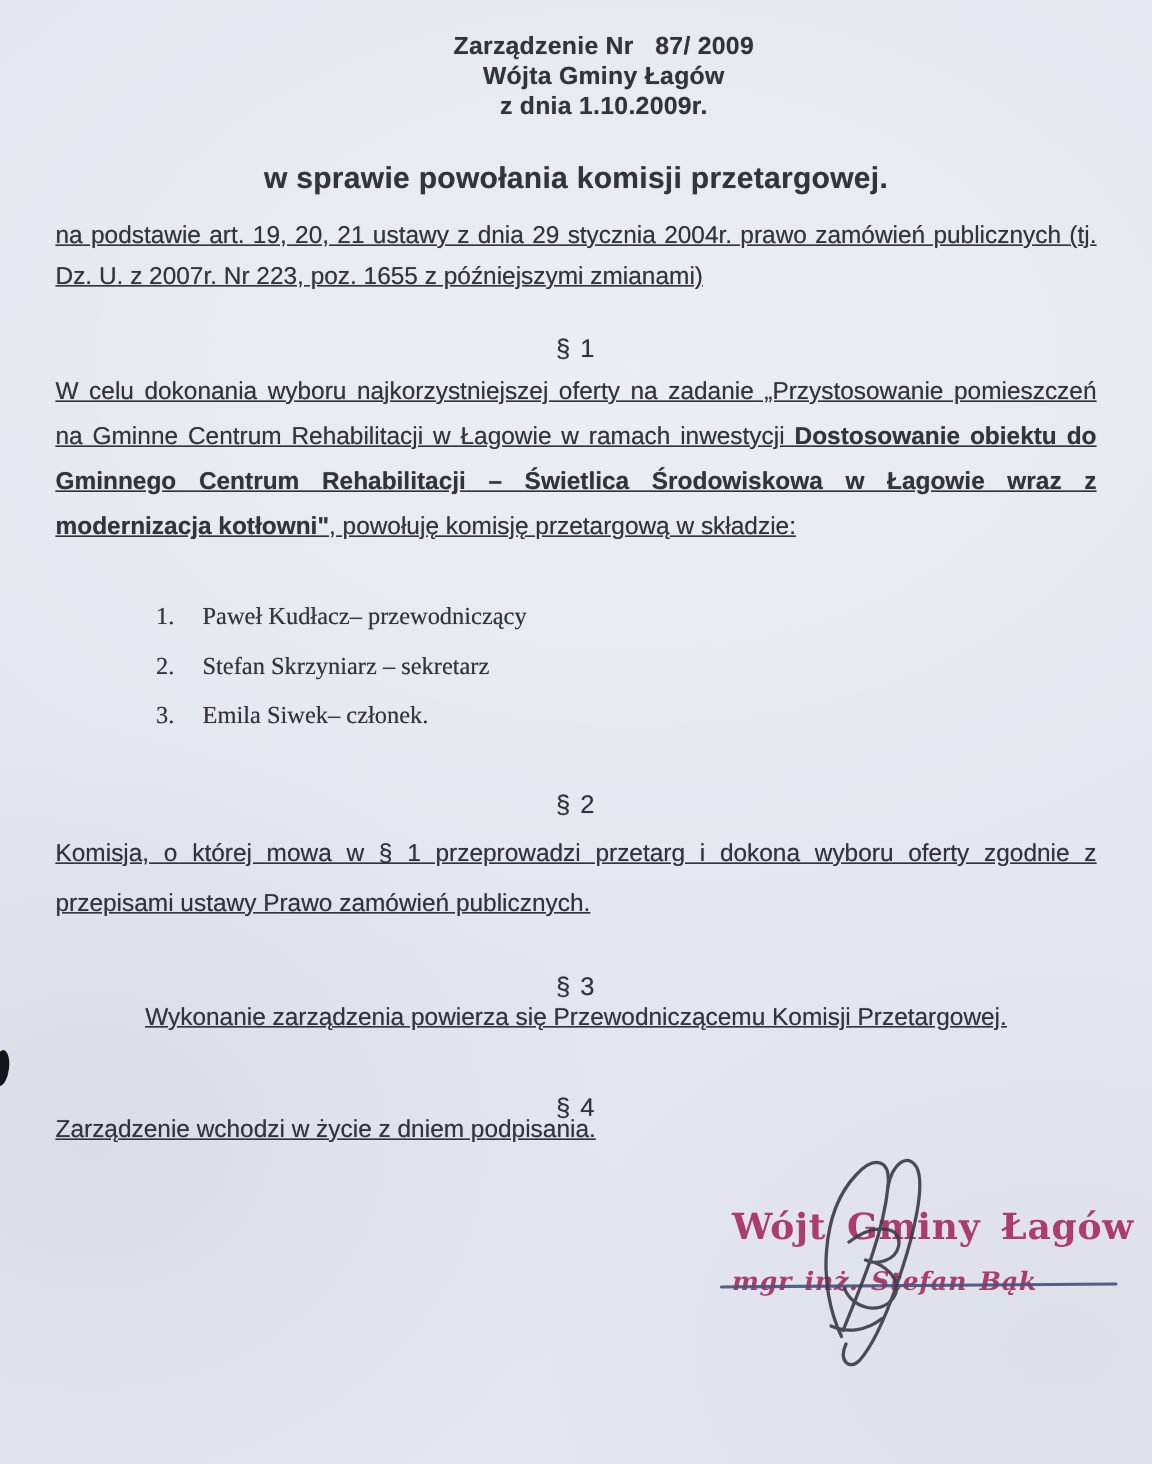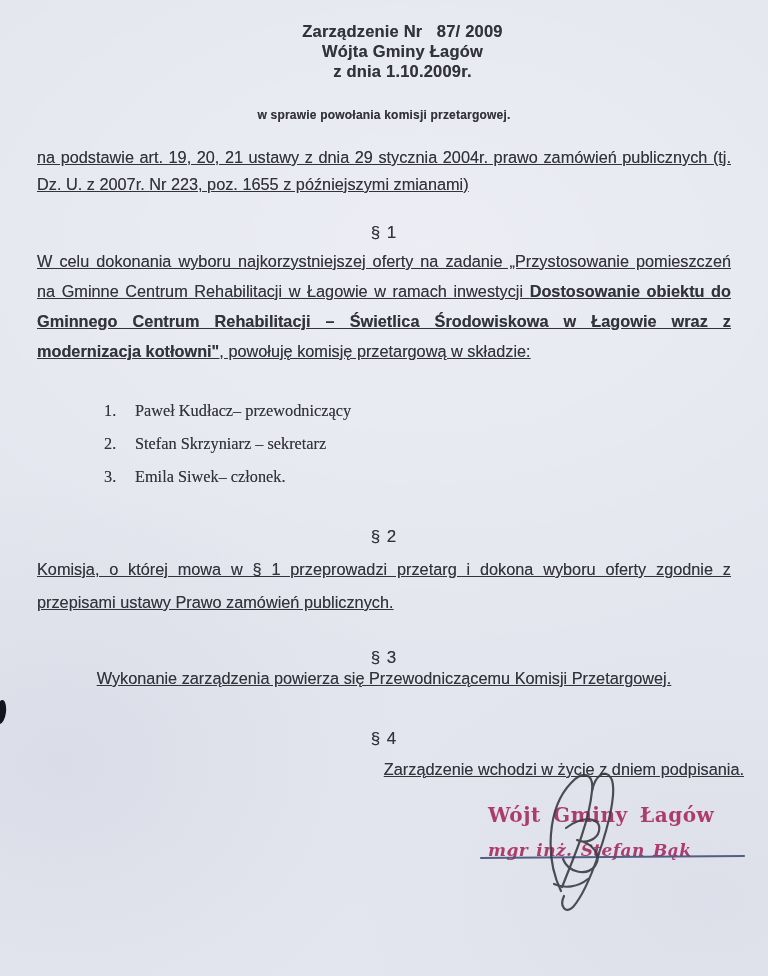--- a/index.html
+++ b/index.html
@@ -19,41 +19,41 @@
   }
   .page *{box-sizing:border-box;}
   
   .ink{text-shadow:0 0 0.5px rgba(45,45,55,0.55);}
 
   .header{position:absolute;top:21px;left:0;width:100%;text-align:center;
     font-weight:700;font-size:16.5px;line-height:20px;letter-spacing:0.2px;}
   .header .t{white-space:pre;padding-left:37px;}
 
   .subject{position:absolute;top:108px;left:0;width:100%;text-align:center;
-    font-weight:700;font-size:12px;letter-spacing:0.2px;}
+    font-weight:700;font-size:20px;letter-spacing:0.2px;}
 
   .para{position:absolute;left:37px;width:694px;margin:0;
     font-size:16.3px;text-align:justify;text-decoration:underline;}
   .legal{top:144px;line-height:27px;}
   .p1{top:246px;line-height:30px;}
   .p2{top:553px;line-height:33px;}
   .p3{top:669px;text-align:center;}
-  .p4{top:760px;text-align:right;margin-left:13px;}
+  .p4{top:744px;text-align:left;}
 
   .mark{position:absolute;left:0;width:100%;text-align:center;
     font-size:17px;letter-spacing:1px;}
   .m1{top:223px}.m2{top:527px}.m3{top:648px}.m4{top:729px}
 
   .list{position:absolute;top:400px;left:104px;font-size:16.3px;font-family:Liberation Serif, serif;}
   .li{height:33px;line-height:22px;}
   .li .num{display:inline-block;width:31px;}
 
   .stamp{position:absolute;top:803px;left:488px;color:#ad3c6e;
     font-family:"DejaVu Serif","Liberation Serif",serif;}
-  .stamp-title{font-size:20px;font-weight:700;letter-spacing:0.5px;word-spacing:5px;white-space:pre;}
+  .stamp-title{font-size:24px;font-weight:700;letter-spacing:0.5px;word-spacing:5px;white-space:pre;}
   .stamp-name{margin-top:13px;font-size:17px;font-weight:700;font-style:italic;
     letter-spacing:0.4px;word-spacing:2px;white-space:pre;}
 
   .overlay{position:absolute;left:0;top:0;width:768px;height:976px;pointer-events:none;}
 </style>
 </head>
 <body>
 
 <div class="page">
 

